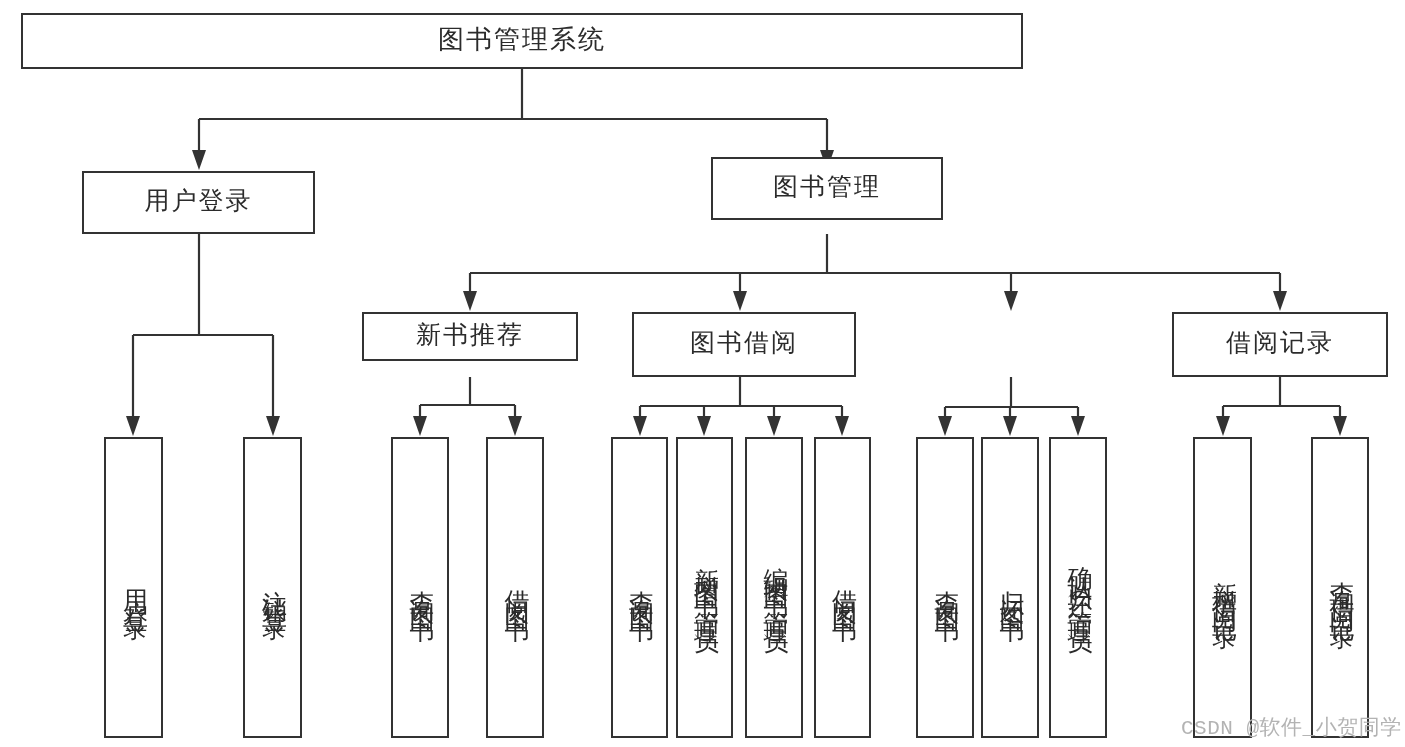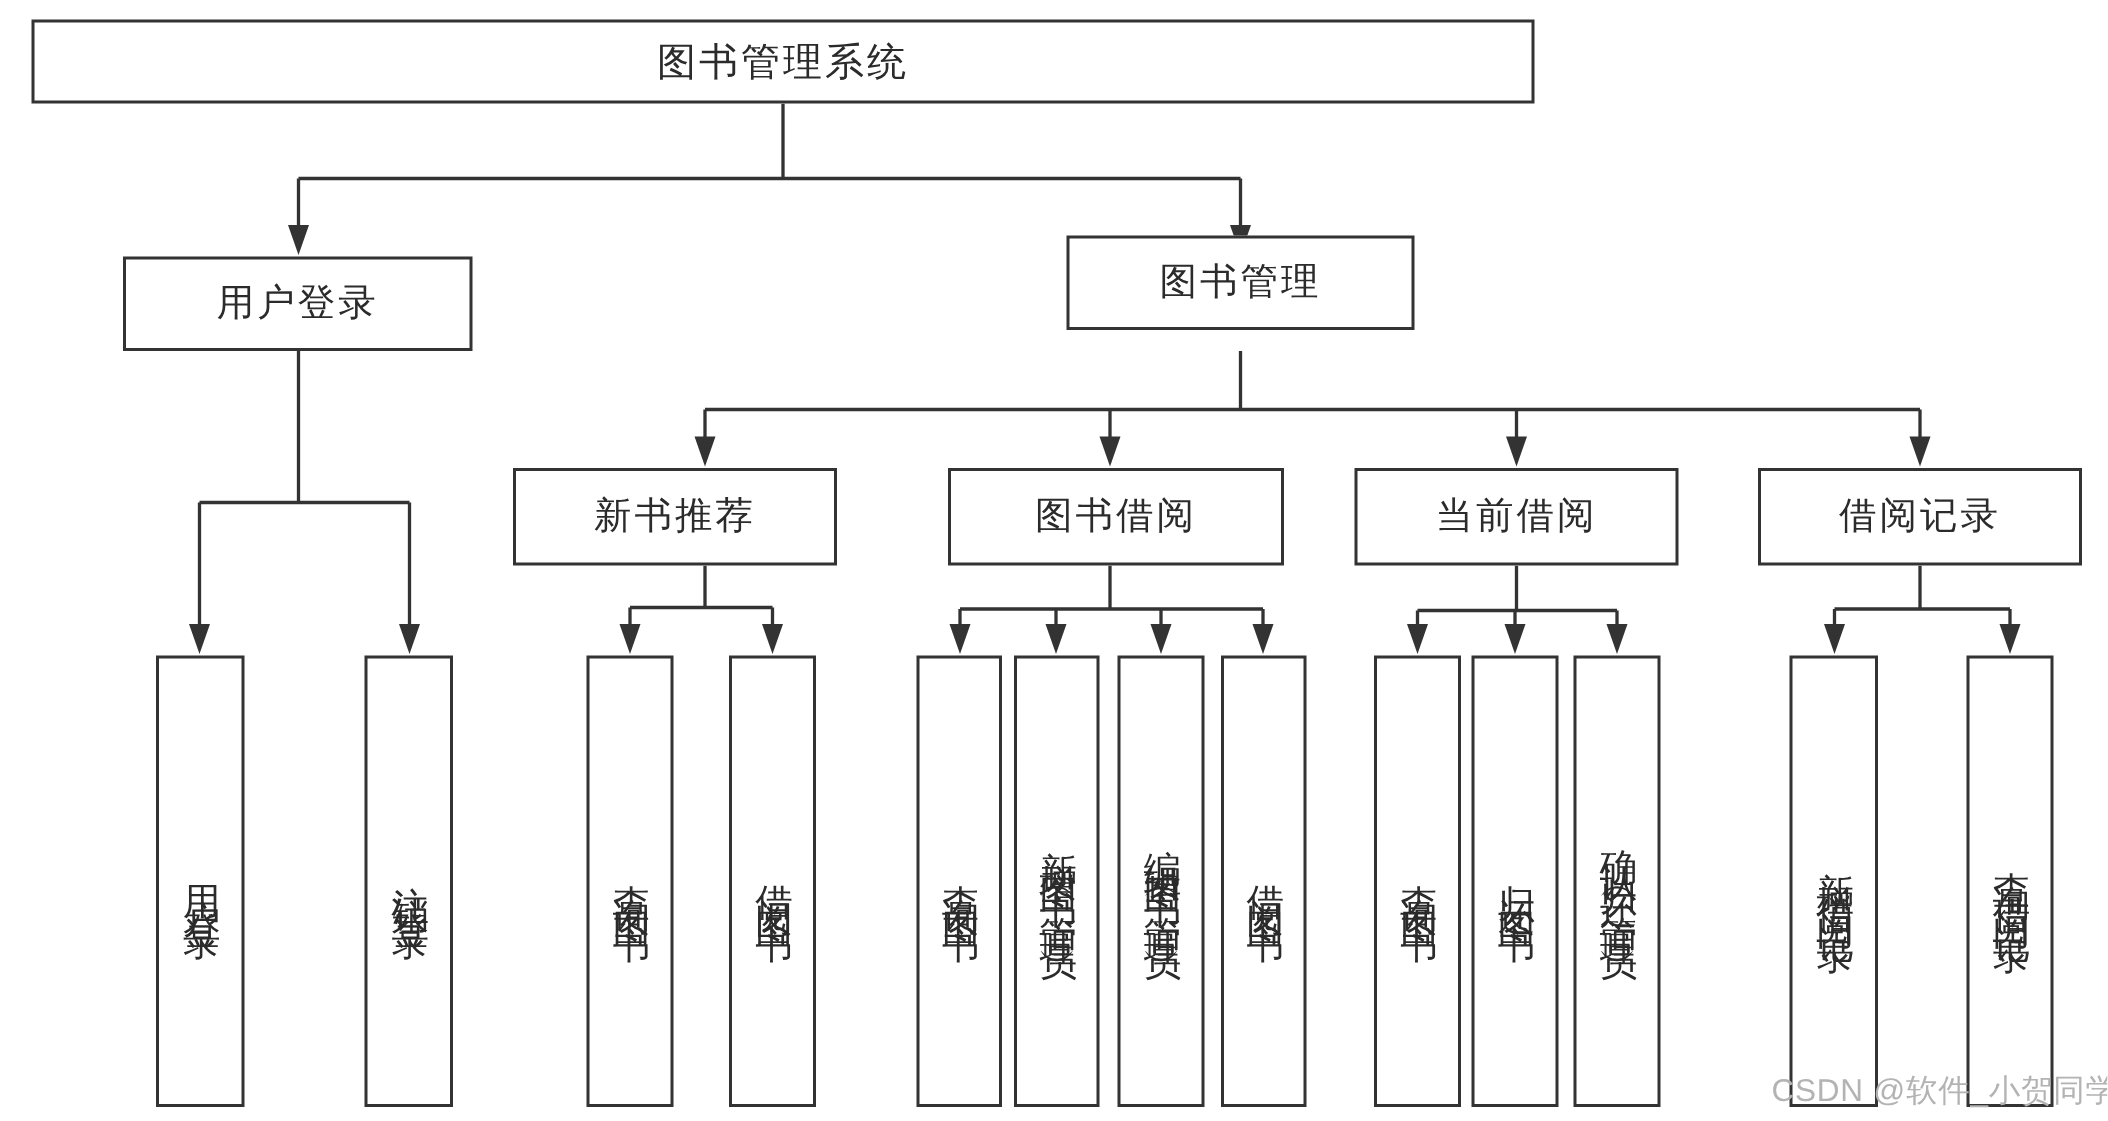--- a/index.html
+++ b/index.html
@@ -1,19 +1,19 @@
 <!DOCTYPE html>
 <html style="--line: #333333; --text: #2b2b2b; --background: #ffffff; --watermark: #b3b3b3;"><head>
 <meta charset="utf-8">
 <style>
   html,body{margin:0;padding:0;background:#ffffff;}
   .canvas{
     position:relative;width:1405px;height:747px;overflow:hidden;
     background:var(--background,#ffffff);
-    font-family:Liberation Sans, sans-serif;
+    font-family:Liberation Mono, monospace;
     color:var(--text,#2b2b2b);
   }
   svg.wires{position:absolute;left:0;top:0;width:1405px;height:747px;}
   svg.wires path{stroke:var(--line,#333333);stroke-width:2.2;fill:none;}
   svg.wires polygon{fill:var(--line,#333333);stroke:none;}
   .node{
     position:absolute;box-sizing:border-box;background:#ffffff;
     border:2px solid var(--line,#333333);
     display:flex;align-items:center;justify-content:center;
     white-space:nowrap;line-height:1;
@@ -84,23 +84,22 @@
       <polygon points="1216,416 1230,416 1223,436"></polygon>
       <polygon points="1333,416 1347,416 1340,436"></polygon>
     </g>
   </svg>
 
   <div class="node h root" style="left:21px;top:13px;width:1002px;height:56px">图书管理系统</div>
 
   <div class="node h" style="left:82px;top:171px;width:233px;height:63px">用户登录</div>
   <div class="node h" style="left:711px;top:157px;width:232px;height:63px">图书管理</div>
 
-  <div class="node h" style="left:342px;top:312px;width:216px;height:65px">新书推荐</div>
+  <div class="node h" style="left:362px;top:312px;width:216px;height:49px">新书推荐</div>
   <div class="node h" style="left:632px;top:312px;width:224px;height:65px">图书借阅</div>
-  <div class="node h" style="left:903px;top:312px;width:216px;height:65px">当前借阅</div>
   <div class="node h" style="left:1172px;top:312px;width:216px;height:65px">借阅记录</div>
 
   <div class="node v" style="left:104px;width:59px">用户登录</div>
   <div class="node v" style="left:243px;width:59px">注销登录</div>
 
   <div class="node v" style="left:391px;width:58px">查询图书</div>
   <div class="node v" style="left:486px;width:58px">借阅图书</div>
 
   <div class="node v" style="left:611px;width:57px">查询图书</div>
   <div class="node v" style="left:676px;width:57px">新增图书（管理员）</div>

